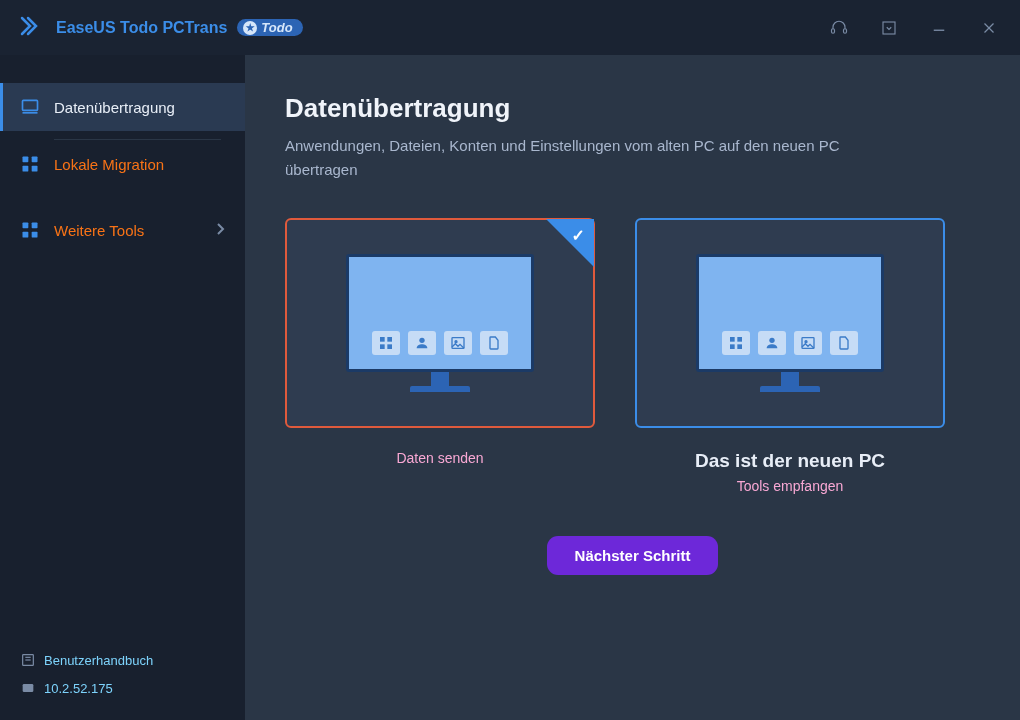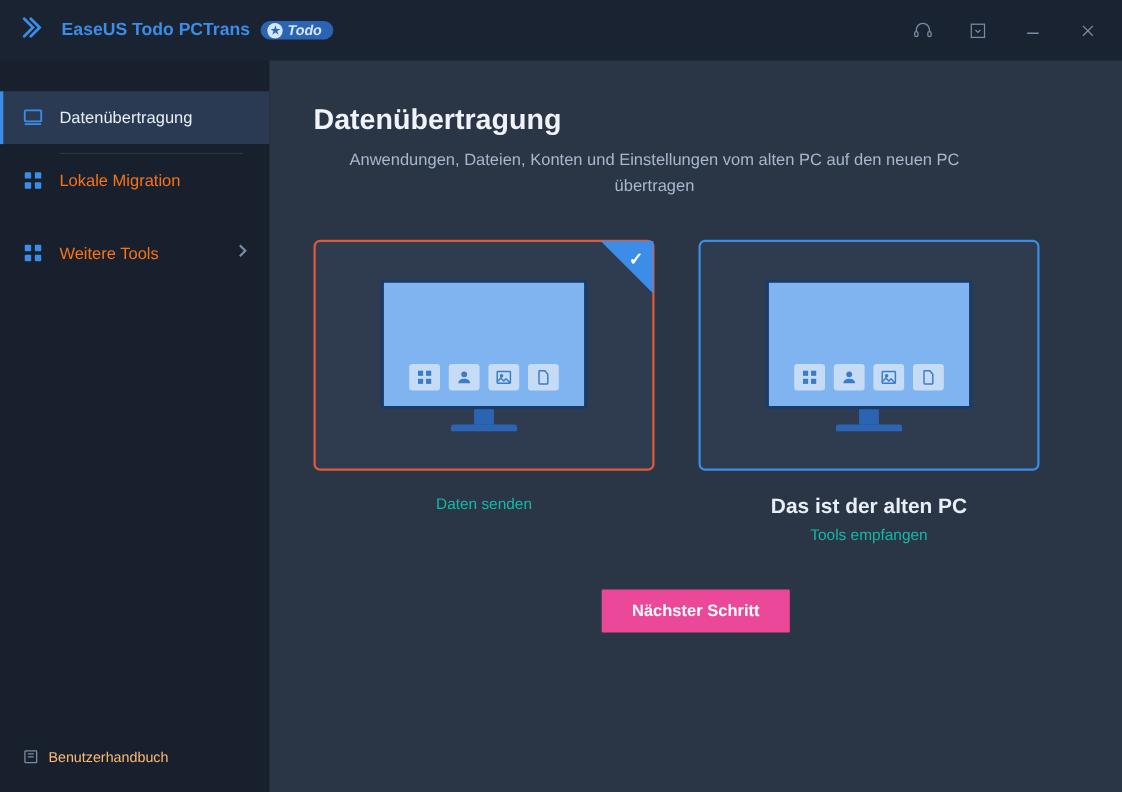--- a/index.html
+++ b/index.html
@@ -49,26 +49,26 @@
       display: flex; align-items: center; gap: 14px;
       padding: 14px 20px; color: #f97316; font-size: 15px;
       cursor: pointer; position: relative;
     }
     .nav-item.active { background: #2a3a52; color: #e8eef7; }
     .nav-item.active::before { content: ''; position: absolute; left: 0; top: 0; bottom: 0; width: 3px; background: #3b8de8; }
     .nav-icon { width: 20px; height: 20px; display: flex; align-items: center; justify-content: center; color: #3b8de8; }
     .nav-item .chev { margin-left: auto; color: #7a8ba5; }
     .nav-item + .nav-item { margin-top: 18px; }
     .sidebar-sep { height: 1px; background: #2a3646; margin: 8px 24px 0 54px; }
-    .sidebar-footer { margin-top: auto; padding: 0 20px 18px; font-size: 13px; color: #fdba74; }
+    .sidebar-footer { margin-top: auto; padding: 0 20px 18px; font-size: 13px; color: #7dd3fc; }
     .sf-row { display: flex; align-items: center; gap: 8px; padding: 6px 0; }
     .sf-row .fi { width: 16px; height: 16px; display: inline-flex; align-items: center; justify-content: center; }
     .main { flex: 1; background: #2a3646; padding: 38px 40px 0; display: flex; flex-direction: column; }
     .page-title { color: #f0f4fa; font-size: 26px; font-weight: 700; margin-bottom: 10px; }
-    .page-desc { color: #a9b7ce; font-size: 15px; line-height: 1.6; max-width: 620px; margin-bottom: 36px; text-align: center; }
+    .page-desc { color: #a9b7ce; font-size: 15px; line-height: 1.6; max-width: 620px; margin-bottom: 36px; }
     .cards { display: flex; gap: 40px; }
     .card {
       width: 310px; height: 210px; border: 2px solid #3b8de8; border-radius: 6px;
       background: #2f3c50; position: relative; display: flex; align-items: center; justify-content: center;
       cursor: pointer;
     }
     .card.selected { border-color: #e05a3c; }
     .check-triangle {
       position: absolute; top: -1px; right: -1px; width: 0; height: 0;
       border-left: 48px solid transparent; border-top: 48px solid #3b8de8;
@@ -80,25 +80,25 @@
       display: flex; align-items: flex-end; justify-content: center; padding-bottom: 14px;
     }
     .icon-row { display: flex; gap: 8px; }
     .app-tile { width: 28px; height: 24px; background: #c6dcf6; border-radius: 3px; display: flex; align-items: center; justify-content: center; }
     .app-tile svg { width: 16px; height: 16px; }
     .stand-neck { width: 18px; height: 14px; background: #2c64b4; }
     .stand-base { width: 60px; height: 6px; background: #2c64b4; border-radius: 2px 2px 0 0; }
     .card-labels { display: flex; gap: 40px; margin-top: 22px; }
     .card-label-col { width: 310px; text-align: center; }
     .card-title { color: #e8eef7; font-size: 19px; font-weight: 600; margin-bottom: 6px; }
-    .card-sub { color: #14b8a6; font-size: 14px; }
+    .card-sub { color: #f9a8d4; font-size: 14px; }
     .btn-row { display: flex; justify-content: center; margin-top: 42px; margin-bottom: 20px; }
     .next-btn {
-      background: #ec4899; color: #fff; border: none; padding: 11px 28px;
-      font-size: 15px; font-weight: 600; border-radius: 1px; cursor: pointer;
+      background: #6d28d9; color: #fff; border: none; padding: 11px 28px;
+      font-size: 15px; font-weight: 600; border-radius: 11px; cursor: pointer;
     }
   </style>
 </head>
 <body>
 
 <div class="titlebar">
   <div class="logo-area">
     <span>
       <svg width="26" height="20" viewBox="0 0 26 20">
           <path d="M2 2 L10 10 L2 18 M8 2 L16 10 L8 18" stroke="#3b8de8" stroke-width="2.5" fill="none" stroke-linecap="round"></path>
@@ -181,20 +181,28 @@
       <div class="sf-row">
         <span class="fi">
           <svg viewBox="0 0 24 24" fill="none" stroke="#7a8ba5" stroke-width="1.8">
               <rect x="4" y="4" width="16" height="16" rx="1"></rect>
               <line x1="8" y1="8" x2="16" y2="8"></line>
               <line x1="8" y1="12" x2="16" y2="12"></line>
             </svg>
         </span>
         <span>Benutzerhandbuch</span>
       </div>
+      <div class="sf-row">
+        <span class="fi">
+          <svg viewBox="0 0 24 24" fill="#7a8ba5">
+              <rect x="4" y="6" width="16" height="12" rx="2"></rect>
+            </svg>
+        </span>
+        <span>10.2.52.175</span>
+      </div>
     </div>
   </div>
 
   <div class="main">
     <div class="page-title">Datenübertragung</div>
     <div class="page-desc">Anwendungen, Dateien, Konten und Einstellungen vom alten PC auf den neuen PC übertragen</div>
 
     <div class="cards">
       <div class="card selected">
         <div class="check-triangle"></div>
@@ -271,21 +279,21 @@
           <div class="stand-base"></div>
         </div>
       </div>
     </div>
 
     <div class="card-labels">
       <div class="card-label-col">
         <div class="card-sub">Daten senden</div>
       </div>
       <div class="card-label-col">
-        <div class="card-title">Das ist der alten PC</div>
+        <div class="card-title">Das ist der neuen PC</div>
         <div class="card-sub">Tools empfangen</div>
       </div>
     </div>
 
     <div class="btn-row">
       <button class="next-btn">Nächster Schritt</button>
     </div>
   </div>
 </div>
 

